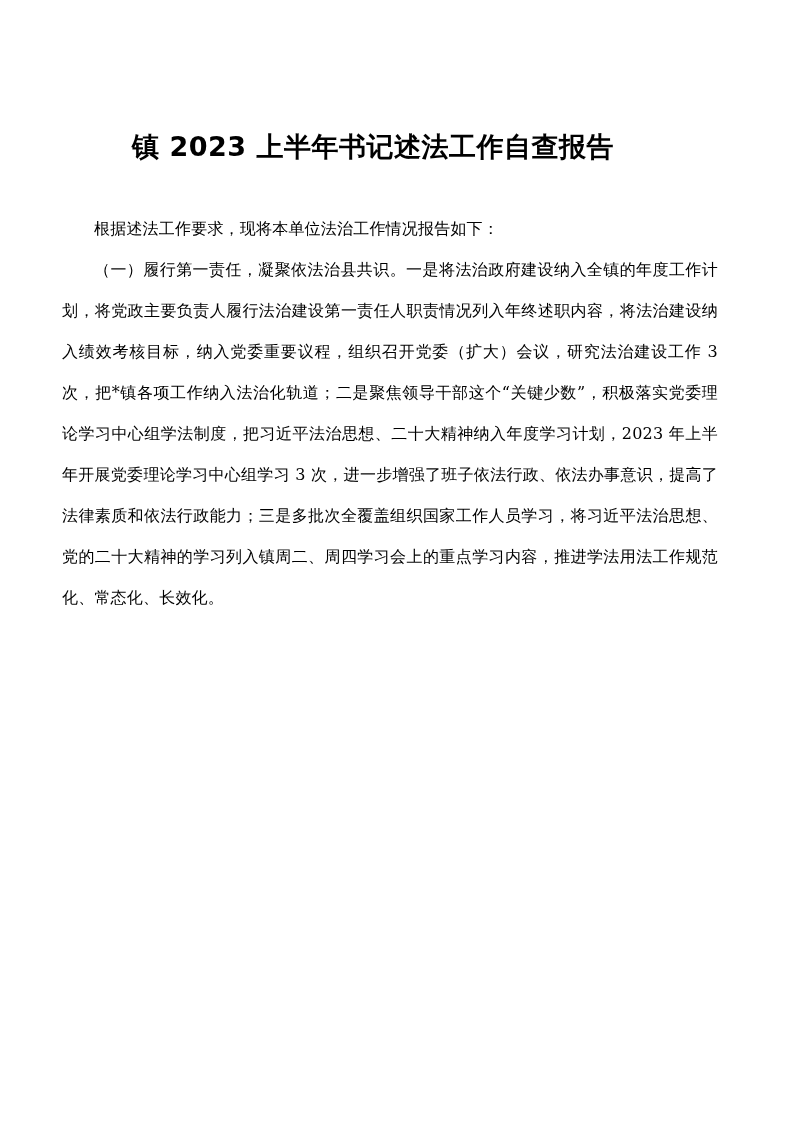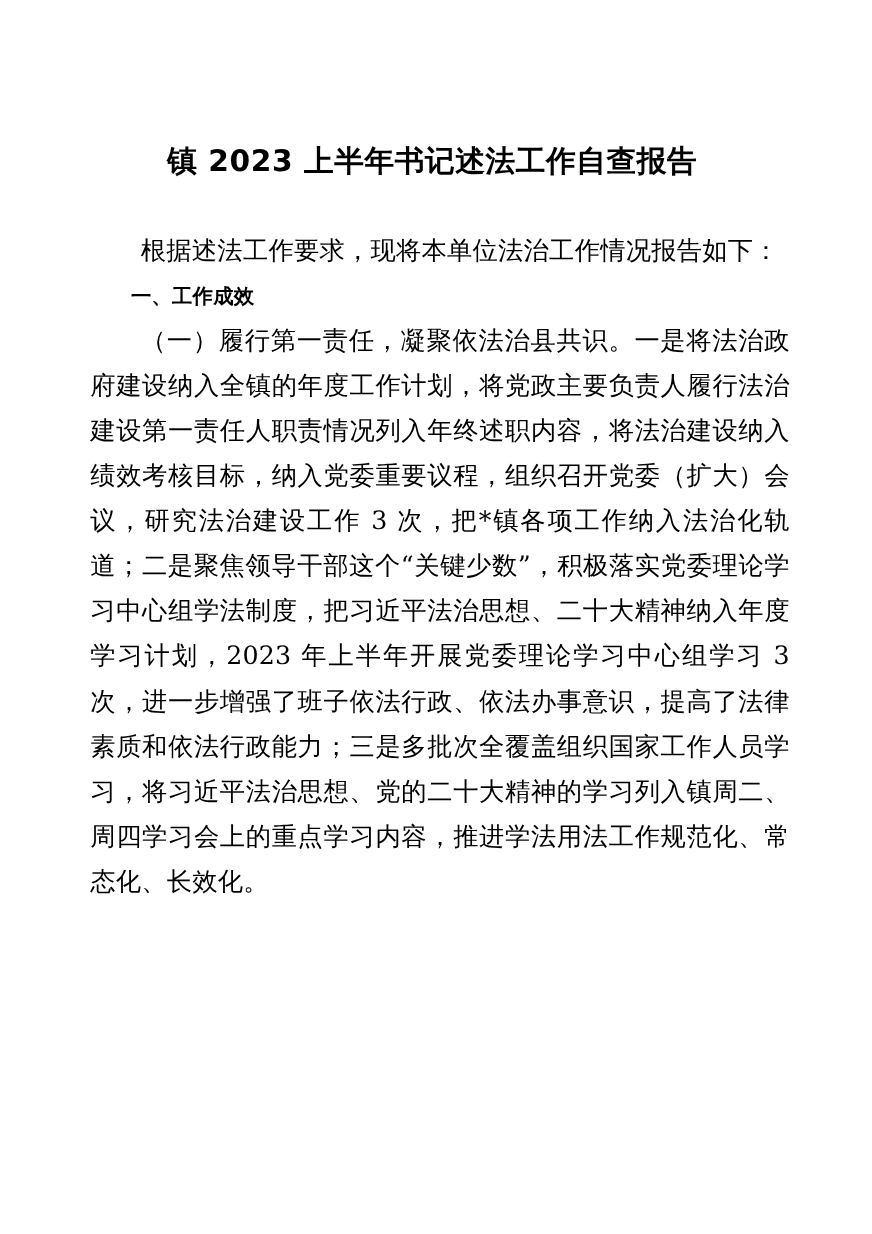--- a/index.html
+++ b/index.html
@@ -12,38 +12,38 @@
     height: 1122px;
     font-family: "DejaVu Serif", "Liberation Serif", serif;
     color: #000000;
     -webkit-font-smoothing: antialiased;
   }
   .page {
     position: relative;
     width: 793px;
     height: 866px;
     box-sizing: border-box;
-    padding: 100px 75px 60px 82px;
+    padding: 100px 75px 60px 62px;
     background: #ffffff;
   }
   .doc-title {
     font-family: "DejaVu Sans", "Liberation Sans", sans-serif;
     font-weight: bold;
     font-size: 27px;
     line-height: 1.4;
     letter-spacing: 0.5px;
     text-align: left;
     margin: 28px 0 0 70px;
     color: #000;
   }
   .body-block {
     margin-top: 42px;
   }
   p.para {
-    font-size: 23px;
+    font-size: 16px;
     line-height: 41px;
     text-align: justify;
     text-justify: inter-ideograph;
     margin: 0;
     text-indent: 2em;
     letter-spacing: 0.2px;
   }
   p.heading {
     font-family: "DejaVu Sans", "Liberation Sans", sans-serif;
     font-weight: bold;
@@ -59,17 +59,16 @@
 </style>
 </head>
 <body>
 
 <div class="page">
 
   <h1 class="doc-title">镇 2023 上半年书记述法工作自查报告</h1>
 
   <div class="body-block">
     <p class="para">根据述法工作要求，现将本单位法治工作情况报告如下：</p>
-    <p class="heading">一、工作成效</p>
     <p class="para">（一）履行第一责任，凝聚依法治县共识。一是将法治政府建设纳入全镇的年度工作计划，将党政主要负责人履行法治建设第一责任人职责情况列入年终述职内容，将法治建设纳入绩效考核目标，纳入党委重要议程，组织召开党委（扩大）会议，研究法治建设工作 3 次，把*镇各项工作纳入法治化轨道；二是聚焦领导干部这个“关键少数”，积极落实党委理论学习中心组学法制度，把习近平法治思想、二十大精神纳入年度学习计划，2023 年上半年开展党委理论学习中心组学习 3 次，进一步增强了班子依法行政、依法办事意识，提高了法律素质和依法行政能力；三是多批次全覆盖组织国家工作人员学习，将习近平法治思想、党的二十大精神的学习列入镇周二、周四学习会上的重点学习内容，推进学法用法工作规范化、常态化、长效化。</p>
   </div>
 
 </div>
 
 </body></html>

